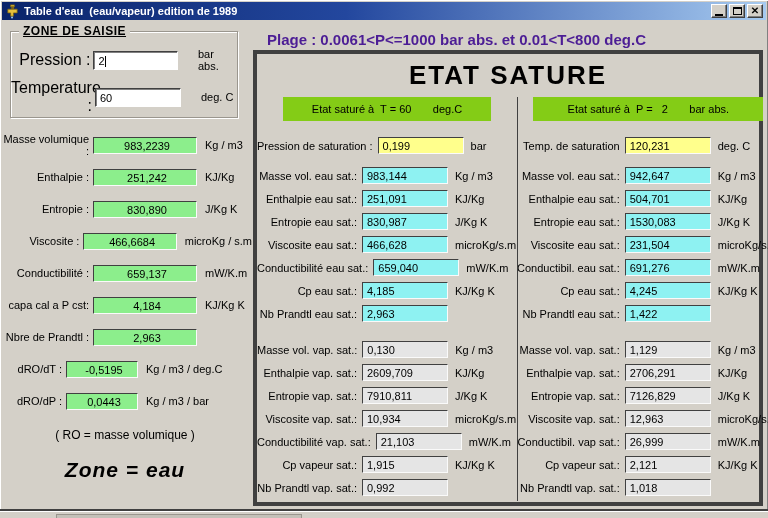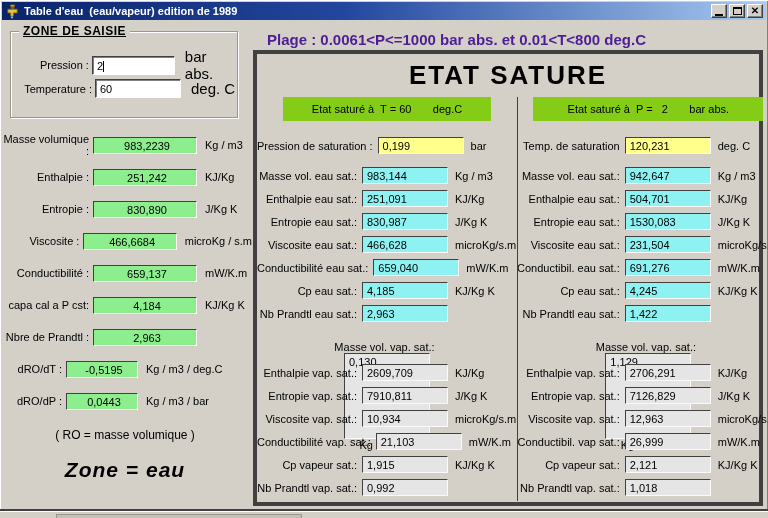--- a/index.html
+++ b/index.html
@@ -33,29 +33,29 @@
     position:absolute; left:10px; top:31px; width:228px; height:87px;
     border:1px solid #9a968e;
     box-shadow: inset 1px 1px 0 #FFFFFF, 1px 1px 0 #FFFFFF;
   }
   .groupbox-title {
     position:absolute; top:-8px; left:8px; background:#D4D0C8; padding:0 4px;
     font-size:12px; font-weight:bold; text-decoration:underline; letter-spacing:.5px;
   }
   .iz-row { position:absolute; left:0; right:0; display:flex; align-items:center; }
   .iz-row.r1 { top:16px; } .iz-row.r2 { top:47px; }
-  .iz-label { width:84px; text-align:right; padding-right:3px; font-size:11px; }
+  .iz-label { width:84px; text-align:right; padding-right:3px; font-size:16px; }
   .white-input {
     width:86px; height:19px; background:#fff;
     border:1px solid; border-color:#404040 #FFFFFF #FFFFFF #404040;
     box-shadow: inset 1px 1px 0 #808080;
     font-size:11px; padding:3px 0 0 4px;
   }
   .caret { display:inline-block; width:1px; height:11px; background:#000; vertical-align:-2px; }
-  .iz-unit { margin-left:10px; font-size:15px; }
+  .iz-unit { font-size:11px;padding-left:20px; }
   
   .left-results { position:absolute; left:0; top:136px; width:252px; }
   .left-row { display:flex; align-items:center; height:18px; margin-bottom:14px; }
   .l-label { width:93px; text-align:right; padding-right:4px; font-size:11px; }
   .vbox {
     border:1px solid; border-color:#404040 #FAFAFA #FAFAFA #404040;
     font-size:11px; padding:2px 0 0 4px; height:17px; overflow:hidden;
   }
   .green  { background:#8CEE8C; }
   .cyan   { background:#8EF2F2; }
@@ -84,21 +84,21 @@
   .banner {
     height:27px; margin:0 auto; width:208px; background:#84cc16;
     display:flex; align-items:center; justify-content:center;
     font-size:11px; white-space:pre;
   }
   .sat-col.c2 .banner { width:230px; }
   .sat-rows { display:flex; flex-direction:column; }
   .sat-row { display:flex; align-items:center; height:17px; margin-bottom:6px; }
   .sat-rows .sat-row:first-child { margin-top:16px; }
   .sat-row.gap-small { margin-top:7px; }
-  .sat-row.gap-large { margin-top:13px;flex-direction:column; }
+  .sat-row.gap-large { margin-top:13px; }
   .s-label { flex:1; text-align:right; padding-right:5px; font-size:11px; white-space:nowrap; }
   .s-box { width:86px; flex:0 0 86px; }
   .s-unit { width:62px; flex:0 0 62px; margin-left:7px; font-size:11px; white-space:nowrap; }
   
   .bottom-edge { position:absolute; left:0; right:0; top:509px; height:2px; background:#404040; }
   .taskbar { position:absolute; left:0; right:0; top:511px; bottom:0; background:#D4D0C8; border-top:1px solid #FFFFFF; }
   .task-btn { position:absolute; left:56px; top:2px; width:246px; height:5px; background:#C4C0B8; border:1px solid #9a968e; }
 </style>
 </head>
 <body>

